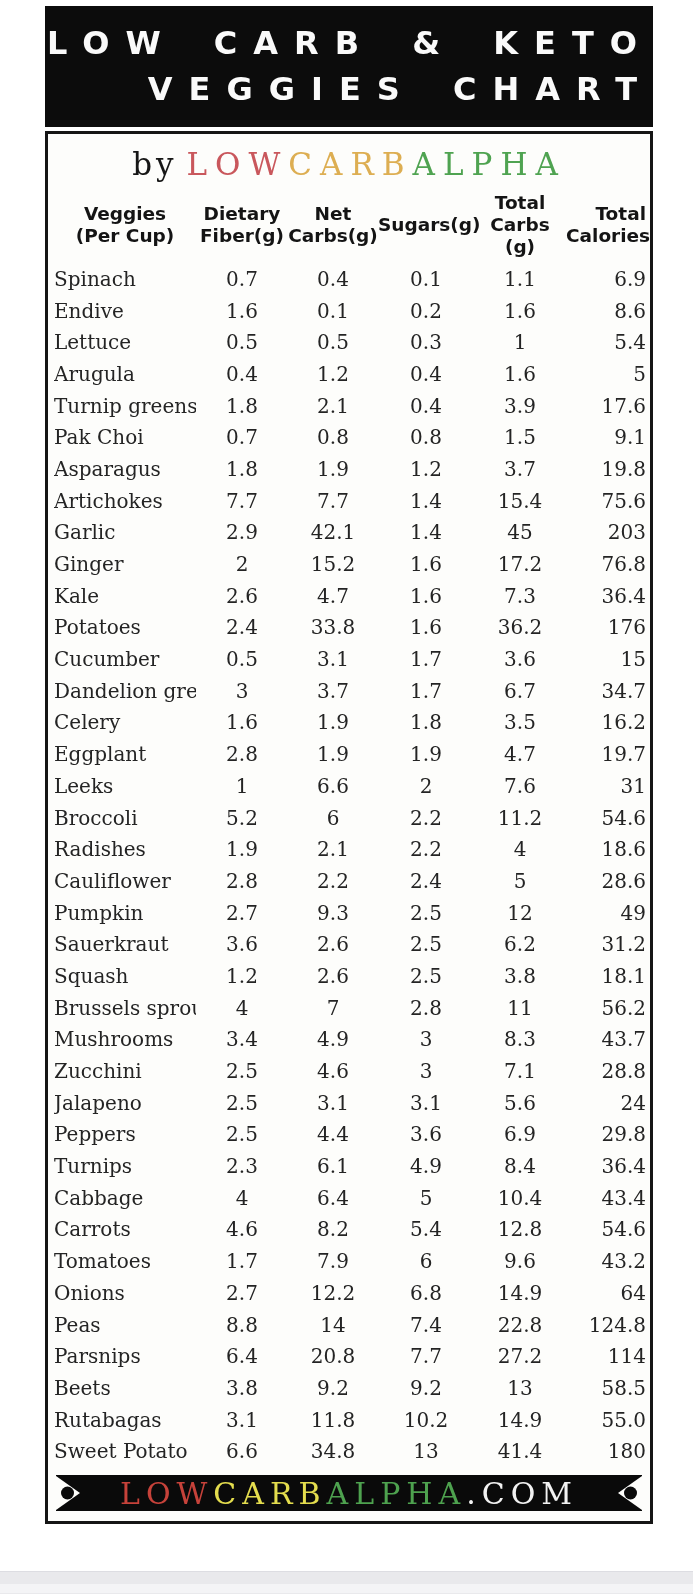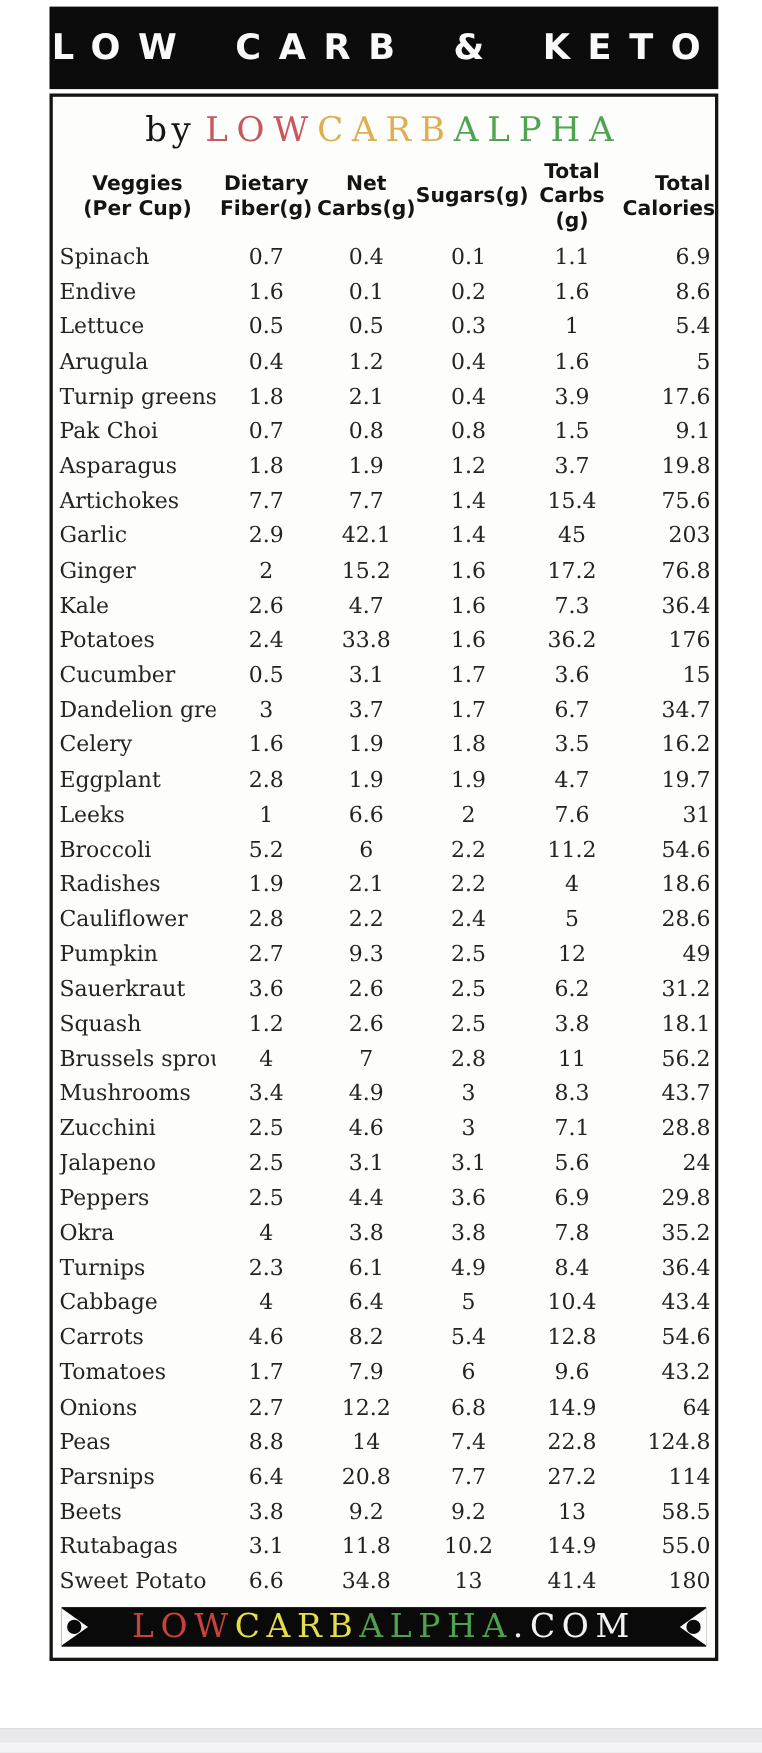--- a/index.html
+++ b/index.html
@@ -78,20 +78,21 @@
   }
   .bottom-strip .inner-band{height:9px;margin-top:12px;background:#f4f4f6;}
 </style>
 </head>
 <body>
 
 <div class="poster">
 
   <div class="title-block">
     <div class="title-line">LOW CARB &amp; KETO</div>
+    <div class="title-line">VEGGIES CHART</div>
   </div>
 
   <div class="frame">
 
     <div class="byline">
       <span class="by">by</span><span class="logo-text"><span style="color: rgb(201, 87, 92);">LOW</span><span style="color: rgb(221, 174, 82);">CARB</span><span style="color: rgb(79, 163, 81);">ALPHA</span></span>
     </div>
 
     <table class="veg">
       <colgroup>
@@ -348,28 +349,20 @@
           </tr>
           <tr>
             <td>Peppers</td>
             <td>2.5</td>
             <td>4.4</td>
             <td>3.6</td>
             <td>6.9</td>
             <td>29.8</td>
           </tr>
           <tr>
-            <td>Okra</td>
-            <td>4</td>
-            <td>3.8</td>
-            <td>3.8</td>
-            <td>7.8</td>
-            <td>35.2</td>
-          </tr>
-          <tr>
             <td>Turnips</td>
             <td>2.3</td>
             <td>6.1</td>
             <td>4.9</td>
             <td>8.4</td>
             <td>36.4</td>
           </tr>
           <tr>
             <td>Cabbage</td>
             <td>4</td>

